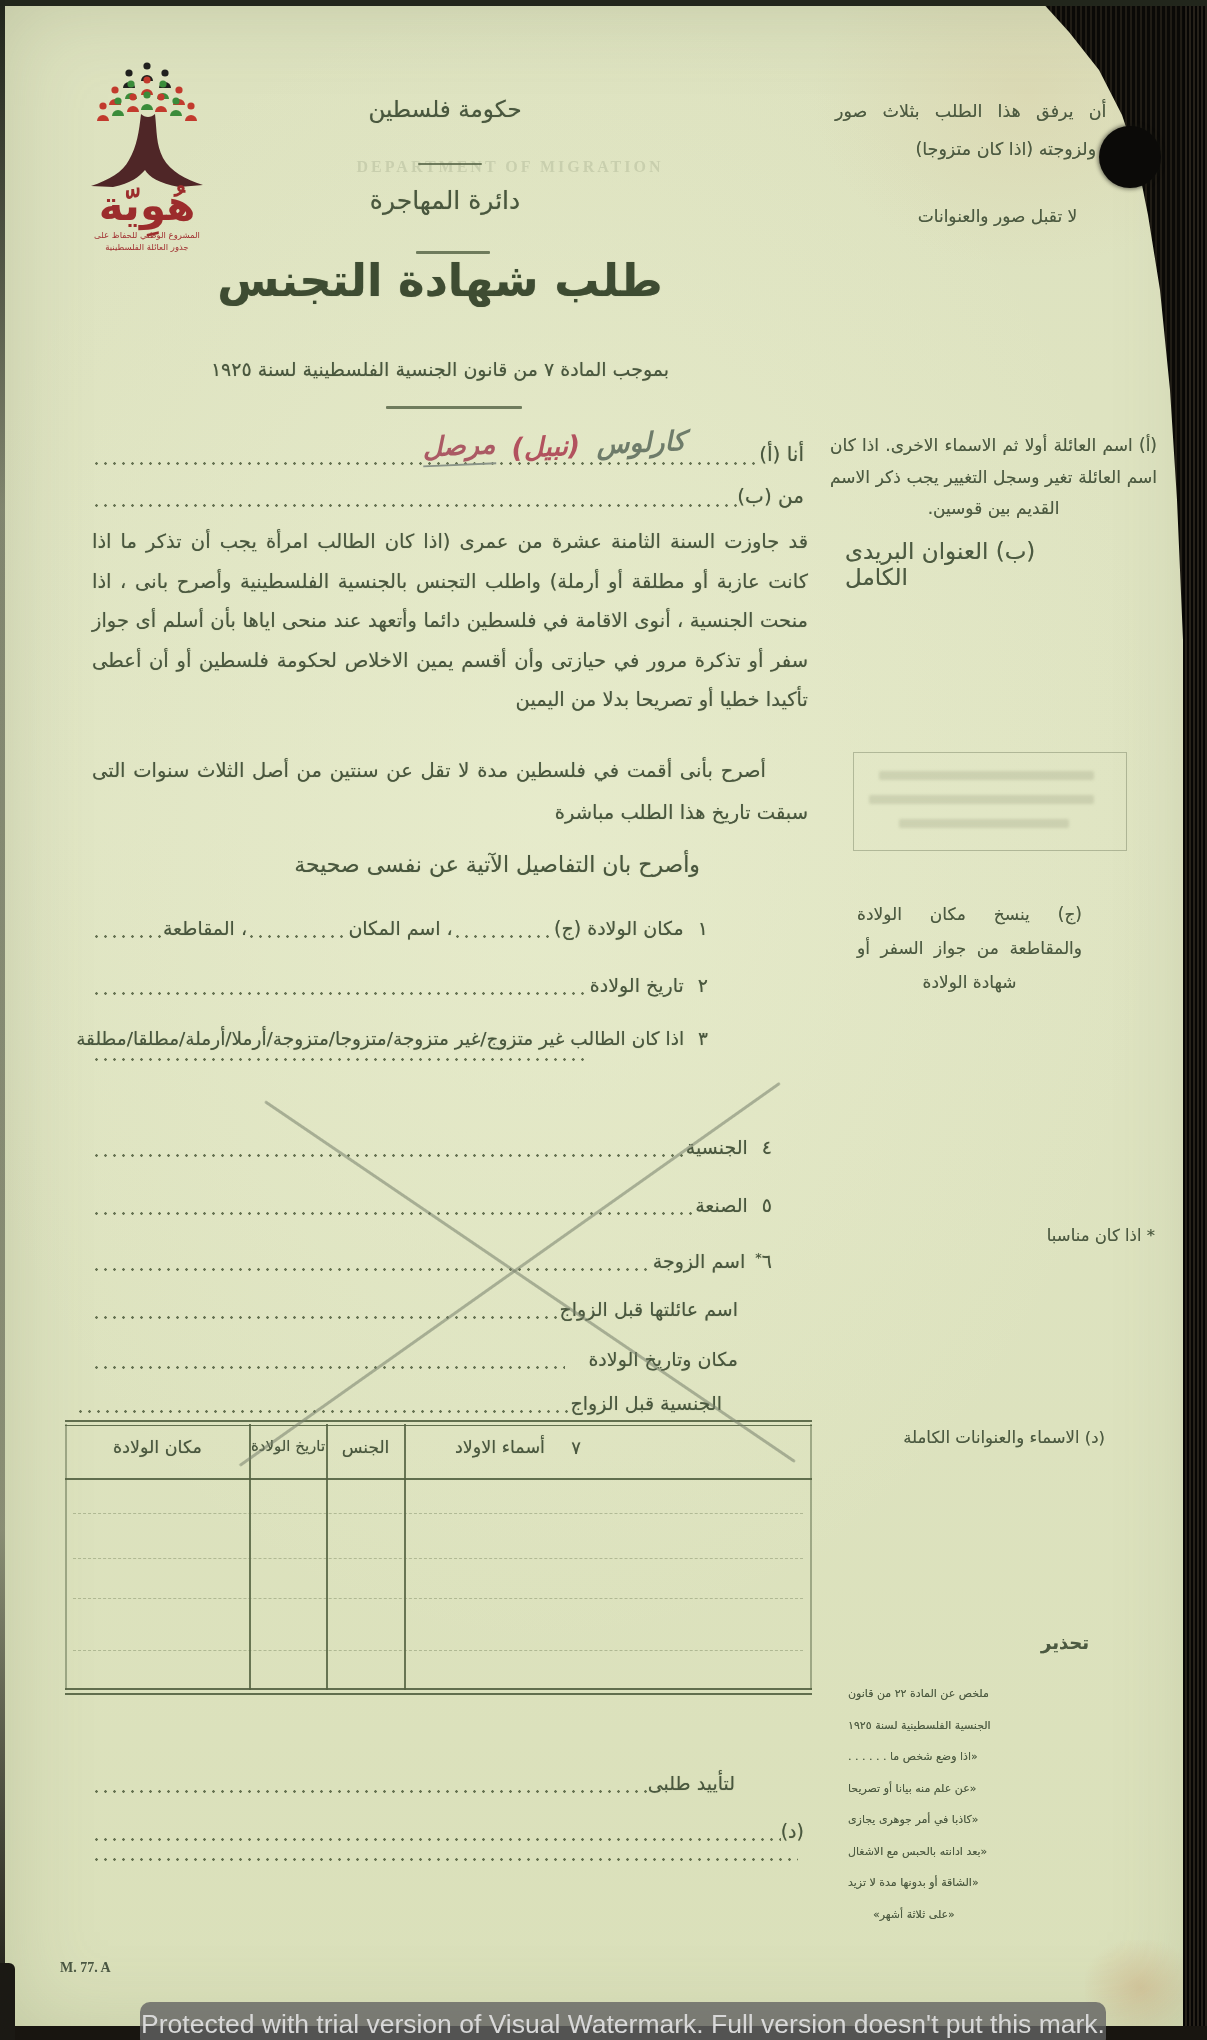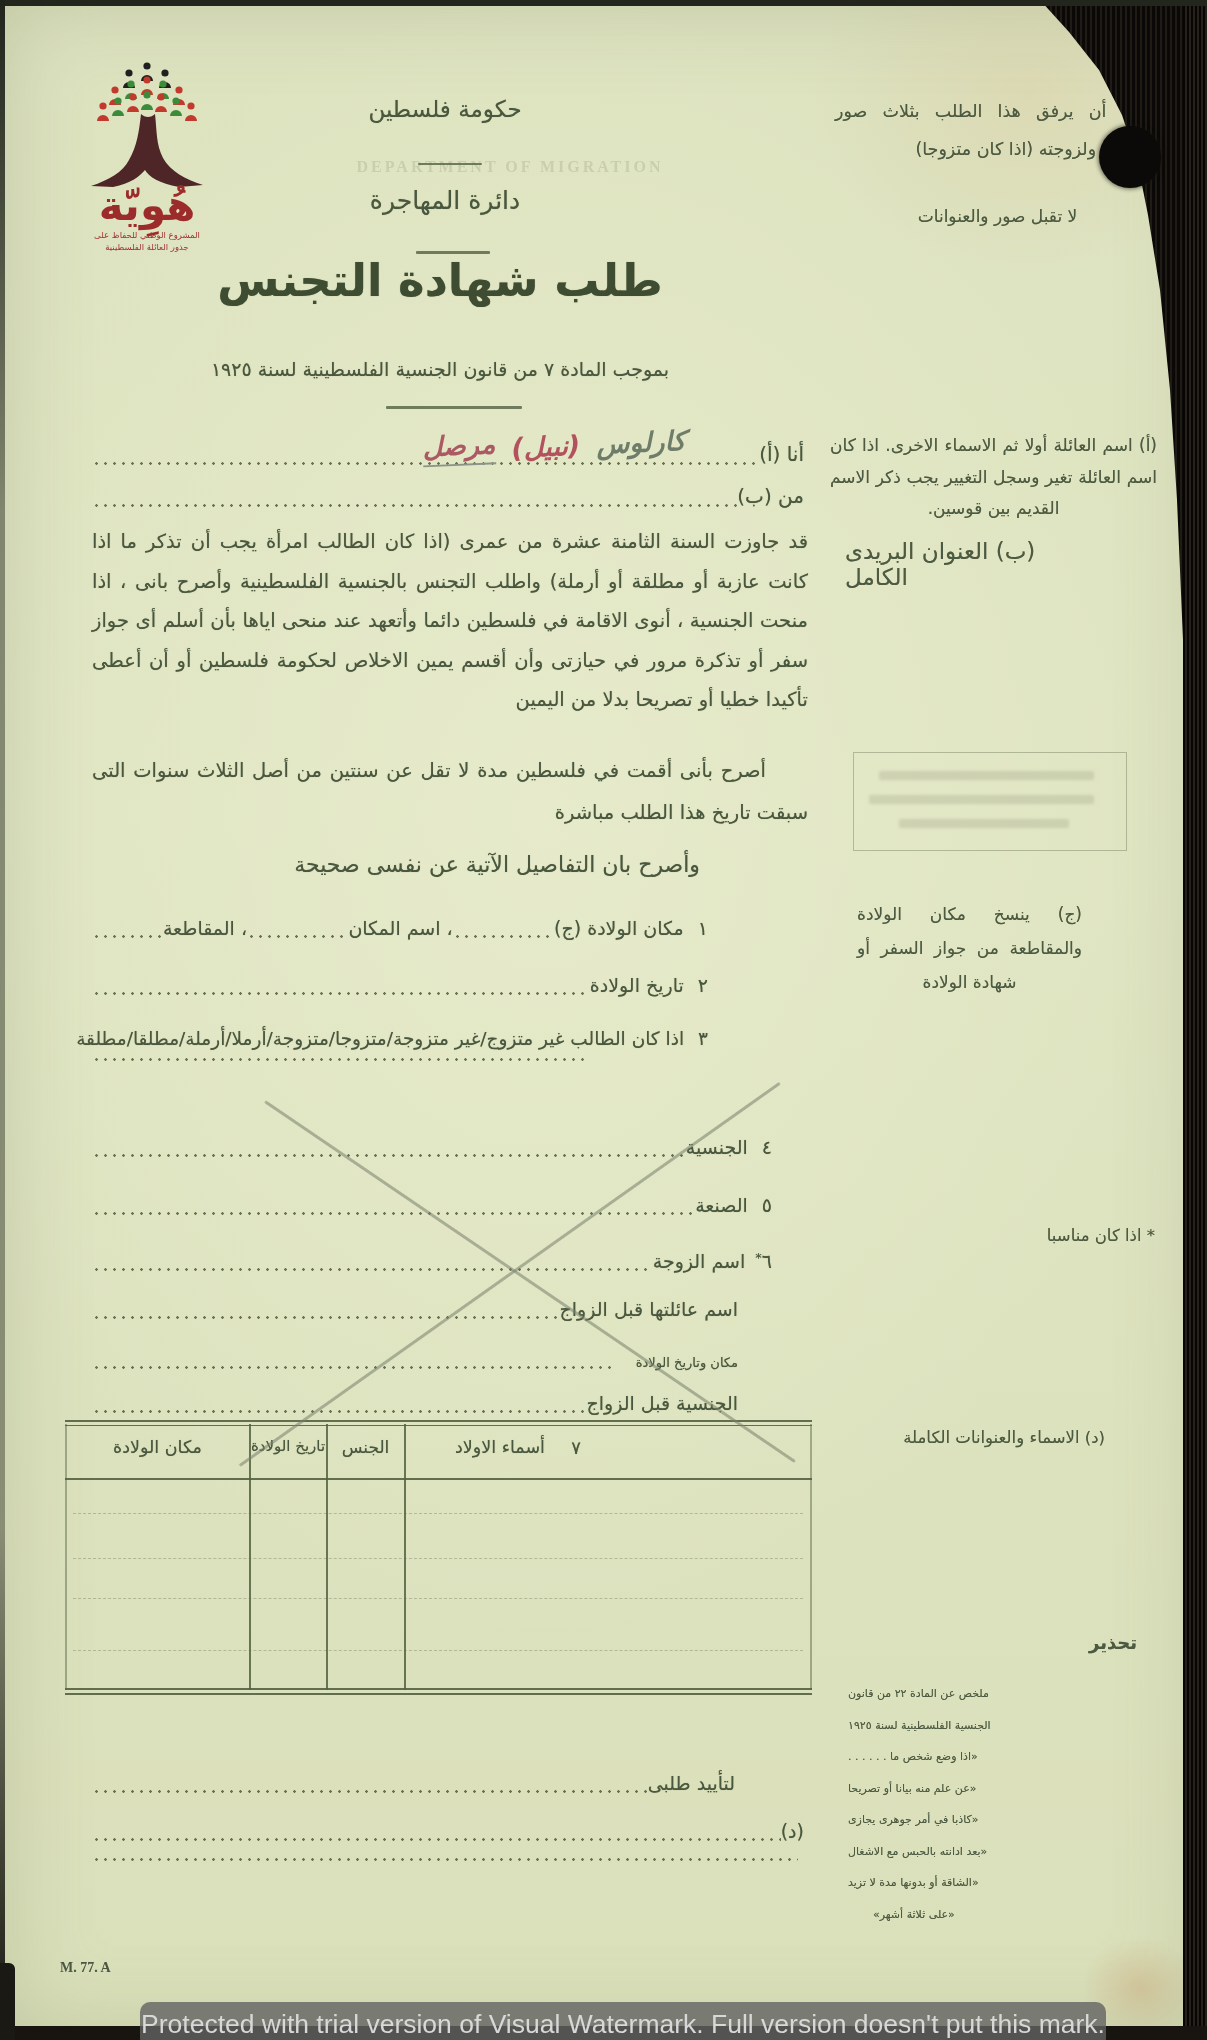--- a/index.html
+++ b/index.html
@@ -196,25 +196,25 @@
     <span class="lbl">٦</span>
     <span class="lbl star" style="margin-left:10px;">*</span>
     <span class="lbl">اسم الزوجة</span>
     <span class="dots"></span>
   </div>
 
   <div class="fline ink" style="left:92px;top:1286px;width:646px;height:34px;font-size:19px;">
     <span class="lbl">اسم عائلتها قبل الزواج</span>
     <span class="dots"></span>
   </div>
-  <div class="fline ink" style="left:92px;top:1336px;width:646px;height:34px;font-size:13px;gap:23px;">
+  <div class="fline ink" style="left:92px;top:1336px;width:646px;height:34px;font-size:19px;gap:23px;">
     <span class="lbl">مكان وتاريخ الولادة</span>
     <span class="dots"></span>
   </div>
-  <div class="fline ink" style="left:92px;top:1382px;width:646px;height:32px;font-size:19px;">
+  <div class="fline ink" style="left:76px;top:1382px;width:646px;height:32px;font-size:19px;">
     <span class="lbl">الجنسية قبل الزواج</span>
     <span class="dots"></span>
   </div>
 
   <div class="abs" style="left:65px;top:1420px;width:747px;height:277px;">
     <div class="hline" style="left:0;top:0;width:747px;"></div>
     <div class="hline" style="left:0;top:4.5px;width:747px;"></div>
     <div class="hline" style="left:0;top:58px;width:747px;"></div>
     <div class="hline" style="left:0;top:268px;width:747px;"></div>
     <div class="hline" style="left:0;top:273px;width:747px;height:2.2px;"></div>
@@ -254,21 +254,21 @@
   <div class="abs" style="left:60px;top:1960px;font-family:'Liberation Serif',serif;font-size:14px;font-weight:bold;color:#4a5742;direction:ltr;">M. 77. A</div>
 
   <div class="abs note" style="left:835px;top:92px;width:320px;font-size:17.5px;line-height:38px;text-align:justify;text-align-last:right;">يجب أن يرفق هذا الطلب بثلاث صور للطالب ولزوجته (اذا كان متزوجا)</div>
   <div class="abs note" style="left:835px;top:206px;width:325px;font-size:17px;text-align:center;">لا تقبل صور والعنوانات</div>
   <div class="abs note" style="left:830px;top:430px;width:327px;font-size:17px;line-height:31.5px;text-align:justify;text-align-last:center;">(أ) اسم العائلة أولا ثم الاسماء الاخرى. اذا كان اسم العائلة تغير وسجل التغيير يجب ذكر الاسم القديم بين قوسين.</div>
   <div class="abs note" style="left:845px;top:538px;width:215px;font-size:23px;text-align:left;">(ب) العنوان البريدى الكامل</div>
   <div class="abs note" style="left:857px;top:897px;width:225px;font-size:17px;line-height:34px;text-align:justify;text-align-last:center;">(ج) ينسخ مكان الولادة والمقاطعة من جواز السفر أو شهادة الولادة</div>
   <div class="abs note" style="left:960px;top:1226px;width:195px;font-size:16.5px;text-align:right;">* اذا كان مناسبا</div>
   <div class="abs note" style="left:852px;top:1428px;width:253px;font-size:16.5px;text-align:right;">(د) الاسماء والعنوانات الكاملة</div>
 
-  <div class="abs note ctr" style="left:1048px;top:1632px;width:130px;font-size:18px;font-weight:bold;">تحذير</div>
+  <div class="abs note ctr" style="left:1000px;top:1632px;width:130px;font-size:18px;font-weight:bold;">تحذير</div>
   <div class="abs" style="left:848px;top:1678px;width:230px;font-size:11px;line-height:31.5px;text-align:left;">
     <div class="note">ملخص عن المادة ٢٢ من قانون</div>
     <div class="note">الجنسية الفلسطينية لسنة ١٩٢٥</div>
     <div class="note">«اذا وضع شخص ما . . . . . .</div>
     <div class="note">«عن علم منه بيانا أو تصريحا</div>
     <div class="note">«كاذبا في أمر جوهرى يجازى</div>
     <div class="note">«بعد ادانته بالحبس مع الاشغال</div>
     <div class="note">«الشاقة أو بدونها مدة لا تزيد</div>
     <div class="note" style="padding-left:25px;">«على ثلاثة أشهر»</div>
   </div>

